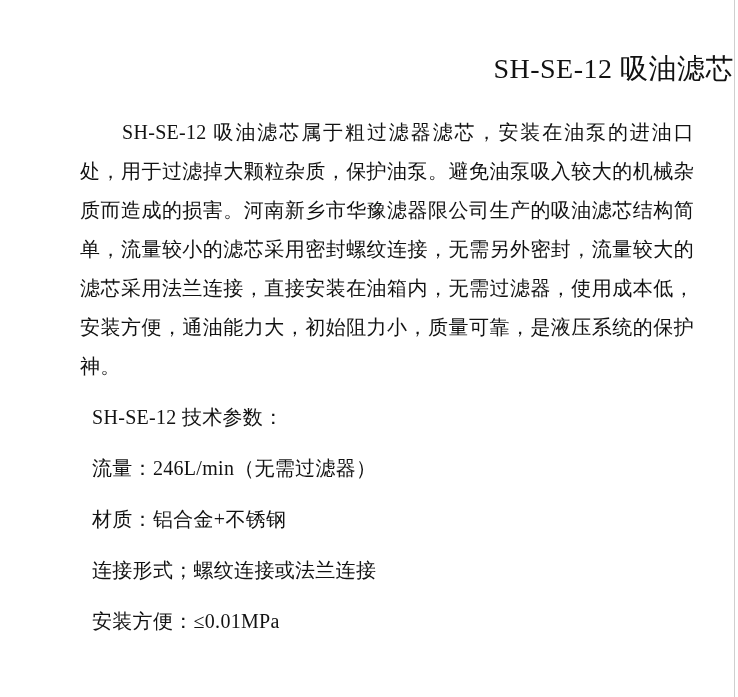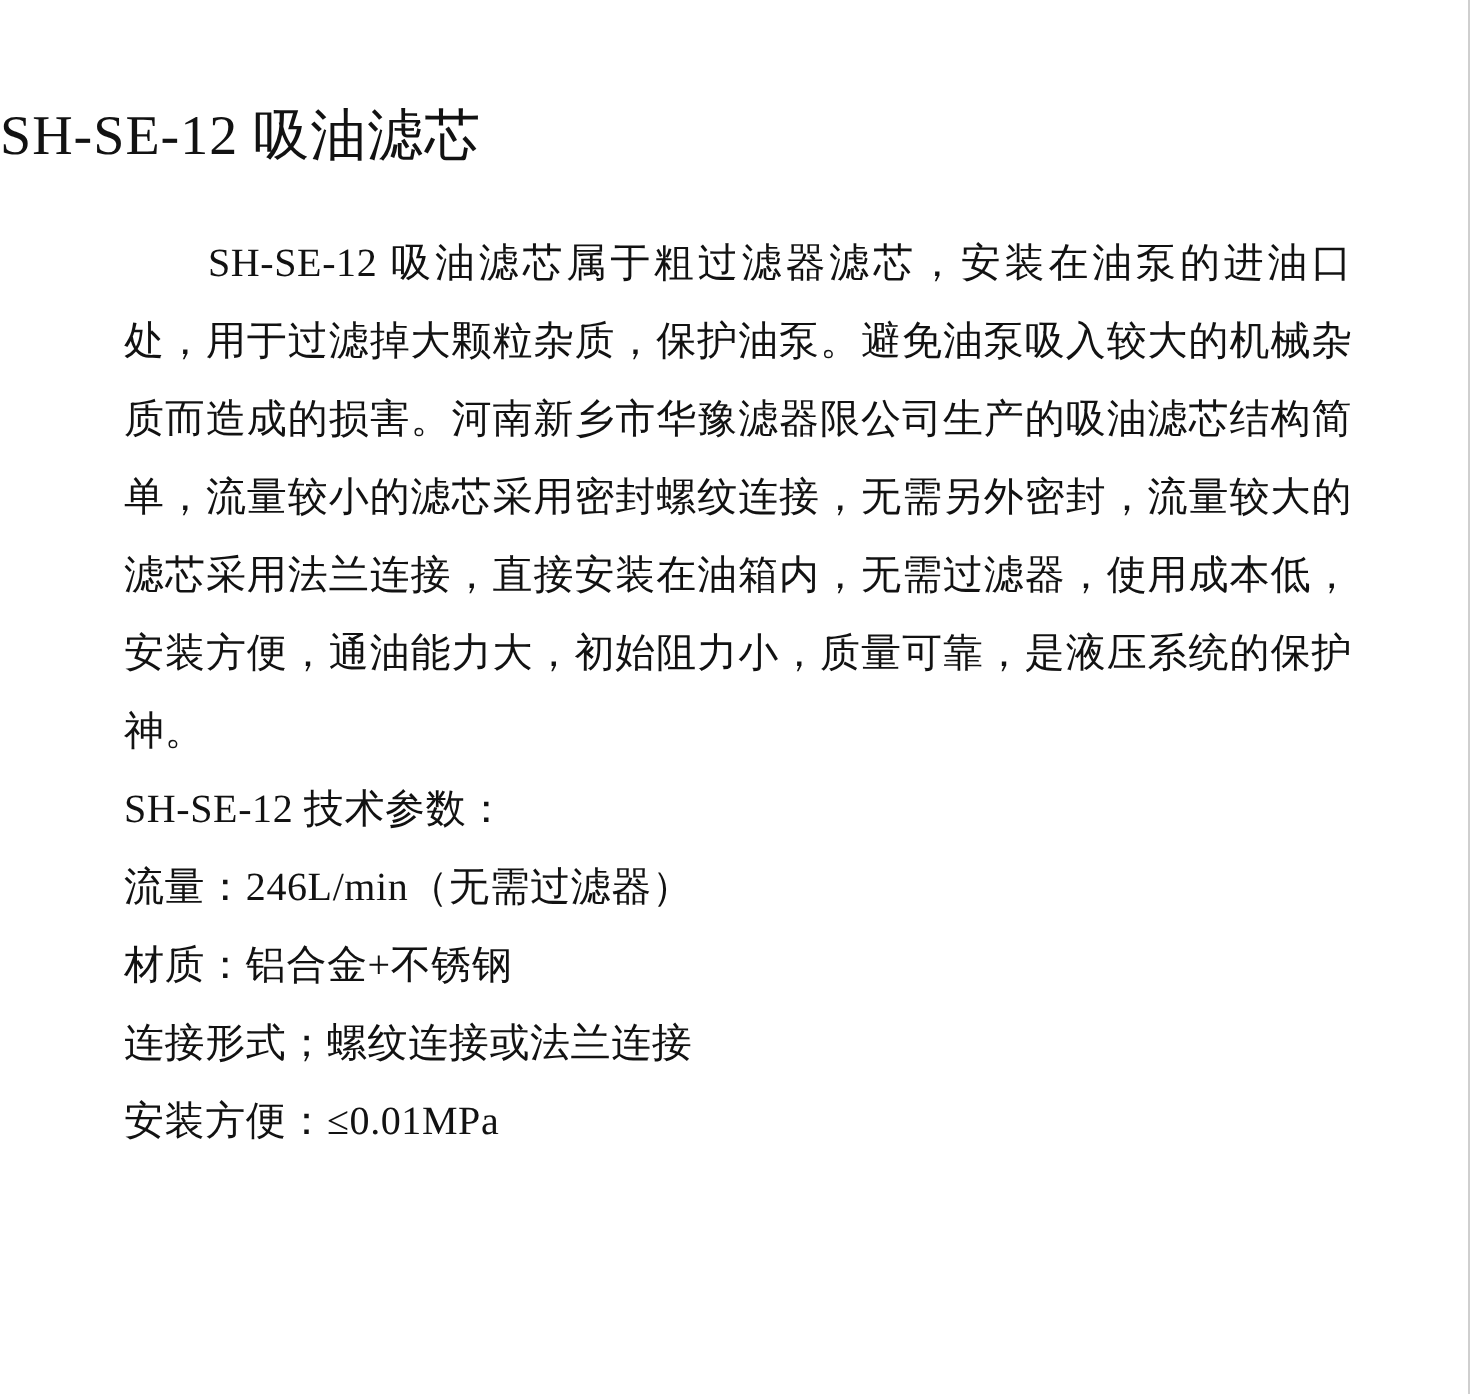--- a/index.html
+++ b/index.html
@@ -22,44 +22,44 @@
       left: 734px;
       width: 1px;
       height: 697px;
       background: #cfcfcf;
     }
     .doc-title {
       position: absolute;
       top: 30px;
       left: 0;
       width: 734px;
-      text-align: left;
+      text-align: right;
       font-size: 28px;
       line-height: 40px;
       font-weight: 400;
       letter-spacing: 0.5px;
       white-space: nowrap;
     }
     .content {
       position: absolute;
-      left: 62px;
+      left: 80px;
       top: 113px;
       width: 614px;
     }
     .intro {
       margin: 0;
       font-size: 20px;
       line-height: 39px;
       letter-spacing: 0.3px;
       text-align: justify;
       text-justify: inter-ideograph;
       text-indent: 42px;
     }
     .spec-line {
-      margin: 0;
+      margin: 12px;
       font-size: 20px;
       line-height: 39px;
       letter-spacing: 0.3px;
       white-space: nowrap;
     }
   </style>
 </head>
 <body>
 
 <div class="page">

